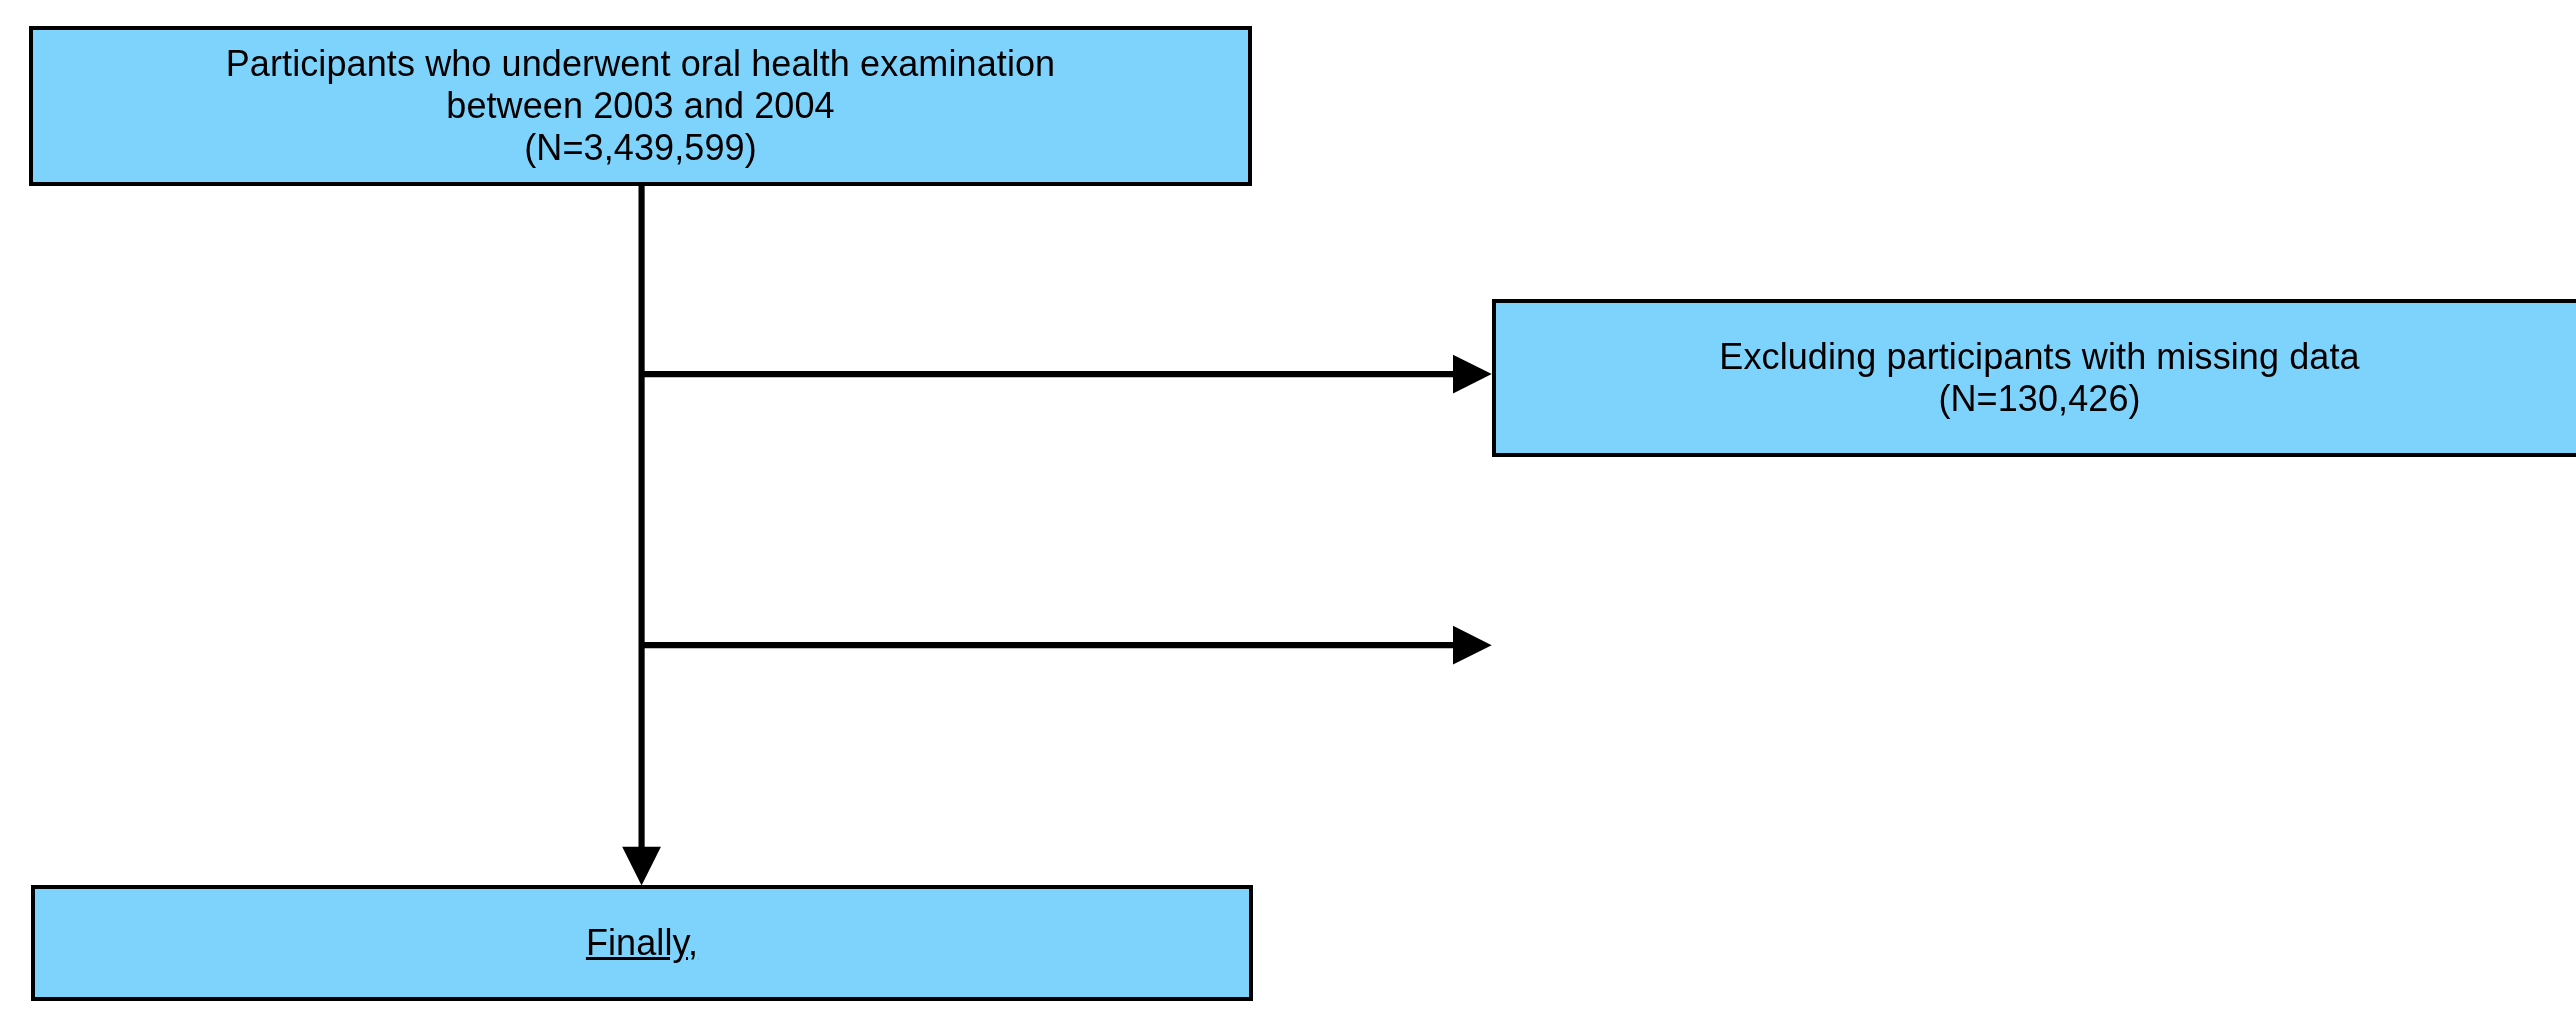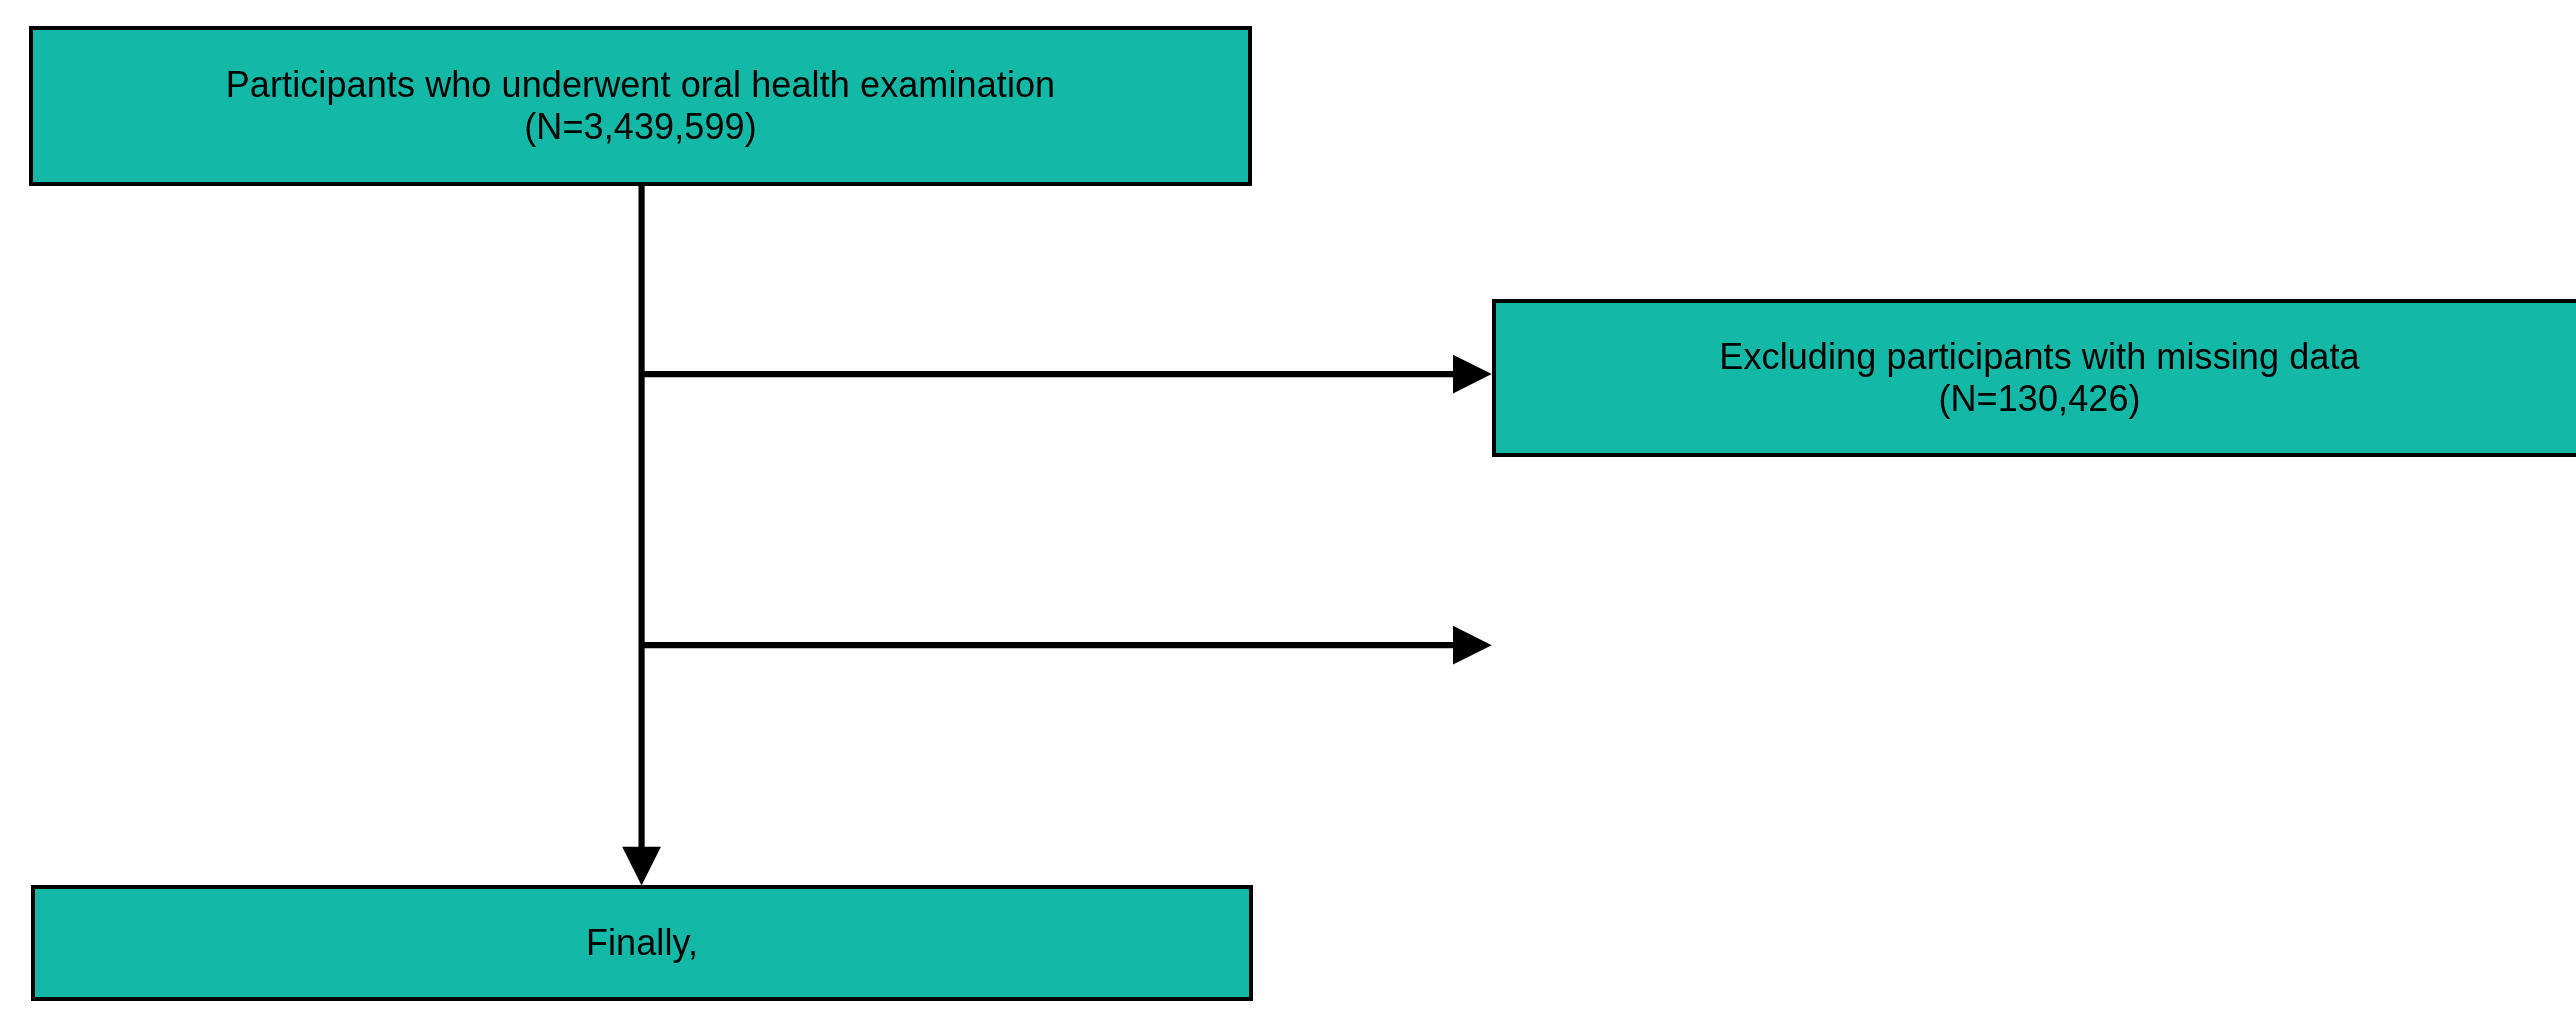--- a/index.html
+++ b/index.html
@@ -14,40 +14,40 @@
     height: 1021px;
     background: #ffffff;
     overflow: hidden;
     font-family: "Liberation Sans", sans-serif;
     -webkit-font-smoothing: antialiased;
   }
   .flow-box {
     position: absolute;
     box-sizing: border-box;
     border: 4.4px solid #000000;
-    background: #14b8a6;
+    background: #7dd3fc;
     display: flex;
     flex-direction: column;
     align-items: center;
     justify-content: center;
     text-align: center;
   }
   .box-line {
     display: block;
     color: #000000;
     font-size: 36px;
     line-height: 42px;
     letter-spacing: 0.1px;
     white-space: nowrap;
   }
   
   #box-cohort   { left: 29px;   top: 25.5px;   width: 1223px; height: 160px; }
   #box-excl-1   { left: 1492px; top: 299px;  width: 1095px; height: 158px; }
   #box-excl-2   { left: 1492px; top: 569px;  width: 1057px; height: 163px; }
-  #box-final    { left: 31px;   top: 885px; width: 1222px; height: 116px; }
+  #box-final    { left: 31px;   top: 885px; width: 1222px; height: 116px; text-decoration: underline; }
 
   
   .connector-svg {
     position: absolute;
     left: 0;
     top: 0;
     width: 2576px;
     height: 1021px;
     pointer-events: none;
   }
@@ -73,20 +73,21 @@
 
     <line class="conn-line" x1="729" y1="425" x2="1672" y2="425"></line>
     <polygon class="arrow-head" points="1695,425 1651,403 1651,447"></polygon>
 
     <line class="conn-line" x1="729" y1="733" x2="1672" y2="733"></line>
     <polygon class="arrow-head" points="1695,733 1651,711 1651,755"></polygon>
   </svg>
 
   <div class="flow-box" id="box-cohort">
     <span class="box-line">Participants who underwent oral health examination</span>
+    <span class="box-line">between 2003 and 2004</span>
     <span class="box-line">(N=3,439,599)</span>
   </div>
 
   <div class="flow-box" id="box-excl-1">
     <span class="box-line">Excluding participants with missing data</span>
     <span class="box-line">(N=130,426)</span>
   </div>
 
 
   <div class="flow-box" id="box-final">

